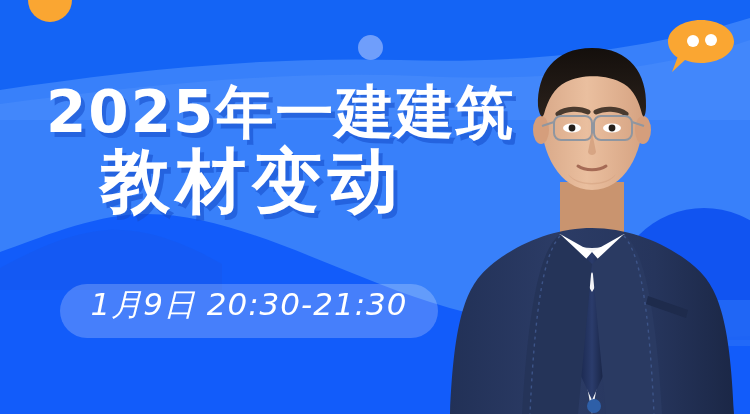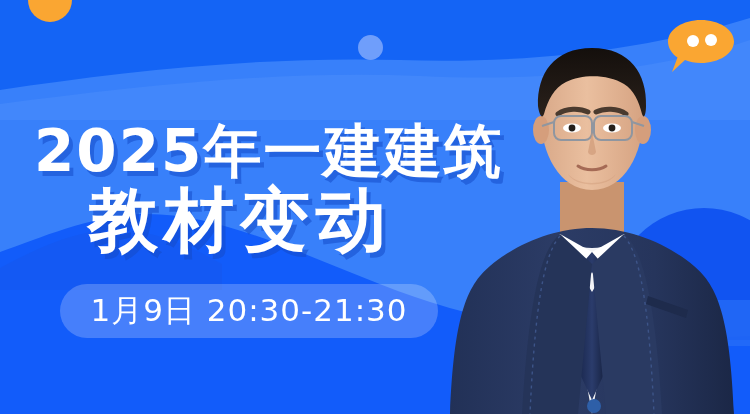--- a/index.html
+++ b/index.html
@@ -57,25 +57,24 @@
     position: absolute;
     right: 8px;
     bottom: 0;
     width: 300px;
     height: 400px;
   }
 
   
   .headline {
     position: absolute;
-    left: 4px;
+    left: 16px;
     top: 78px;
     width: 540px;
     z-index: 6;
-    margin-top: 39px;
   }
   .line1, .line2 {
     color: #FFFFFF;
     font-weight: 700;
     letter-spacing: 2px;
     white-space: nowrap;
     text-shadow: 4px 5px 0 rgba(20, 74, 200, 0.55);
     font-family: "DejaVu Sans", "Liberation Sans", sans-serif;
   }
   .line1 {
@@ -92,25 +91,25 @@
 
   .date-pill {
     position: absolute;
     left: 60px;
     top: 284px;
     min-width: 378px;
     height: 54px;
     border-radius: 27px;
     background: rgba(255, 255, 255, 0.22);
     display: flex;
-    align-items: center;
     justify-content: center;
     z-index: 6;
     padding: 0 26px;
     box-sizing: border-box;
+    font-style: italic;
   }
   .date-pill span {
     color: #FFFFFF;
     font-size: 31px;
     font-weight: 400;
     letter-spacing: 1px;
     white-space: nowrap;
     font-family: "DejaVu Sans", "Liberation Sans", sans-serif;
   }
 </style>

